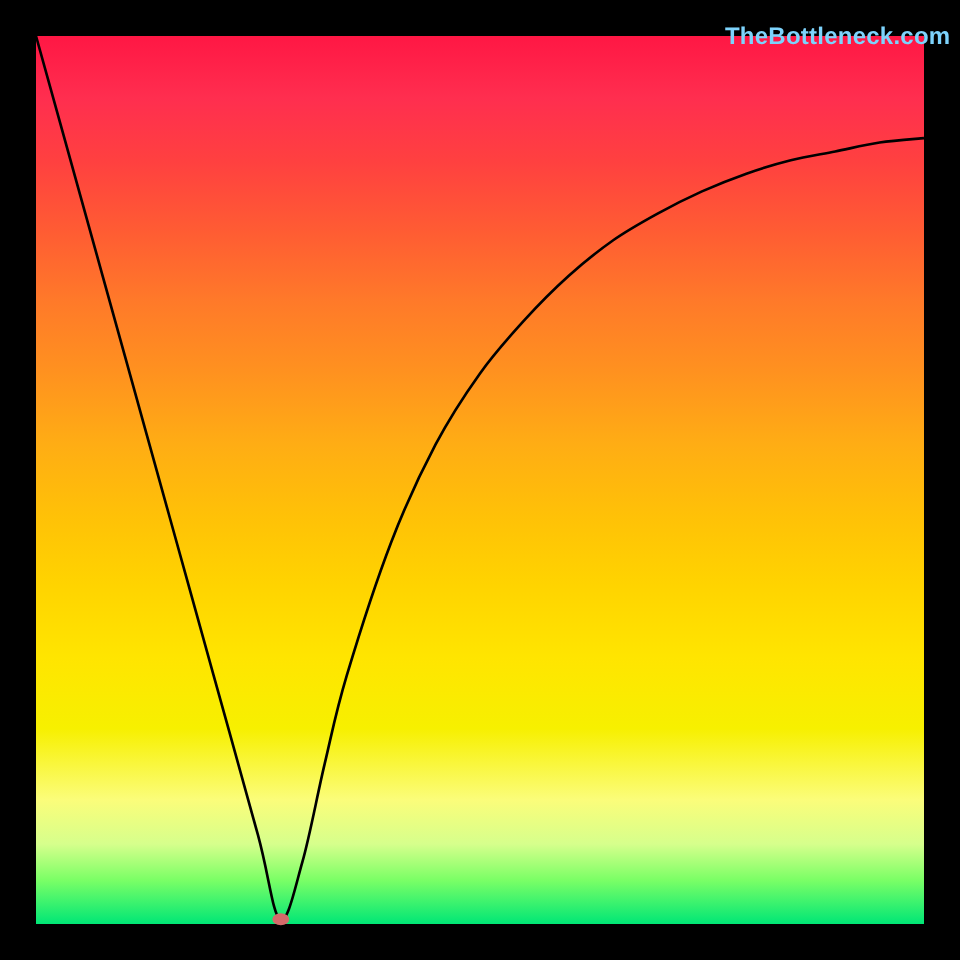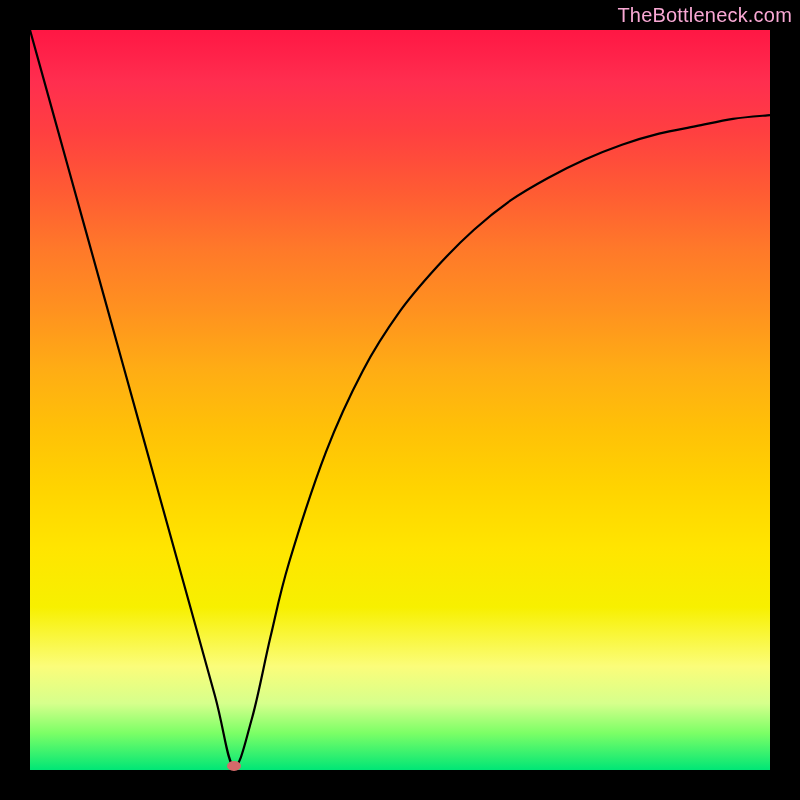--- a/index.html
+++ b/index.html
@@ -37,25 +37,25 @@
       #ffe500 70%,
       #f7f000 78%,
       #fbfd7a 86%,
       #d6ff8c 91%,
       #7cff66 95%,
       #00e676 100%
     );
   }
   .attribution {
     position: absolute;
-    top: 4px;
+    top: 20px;
     right: 8px;
-    color: #f9a8d4;
+    color: #7dd3fc;
     font-size: 20px;
-    font-weight: 400;
+    font-weight: 700;
     letter-spacing: 0.2px;
     user-select: none;
   }
   svg.curve {
     position: absolute;
     left: 30px;
     top: 30px;
     width: 740px;
     height: 740px;
     overflow: visible;

